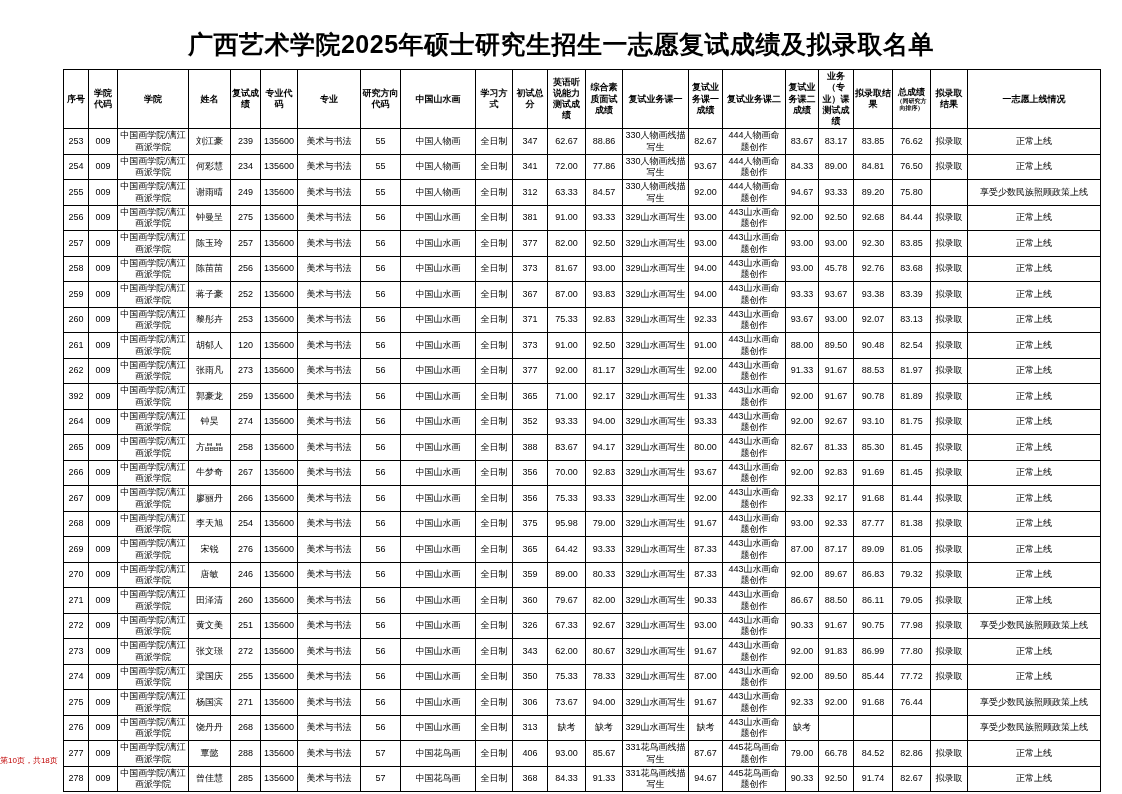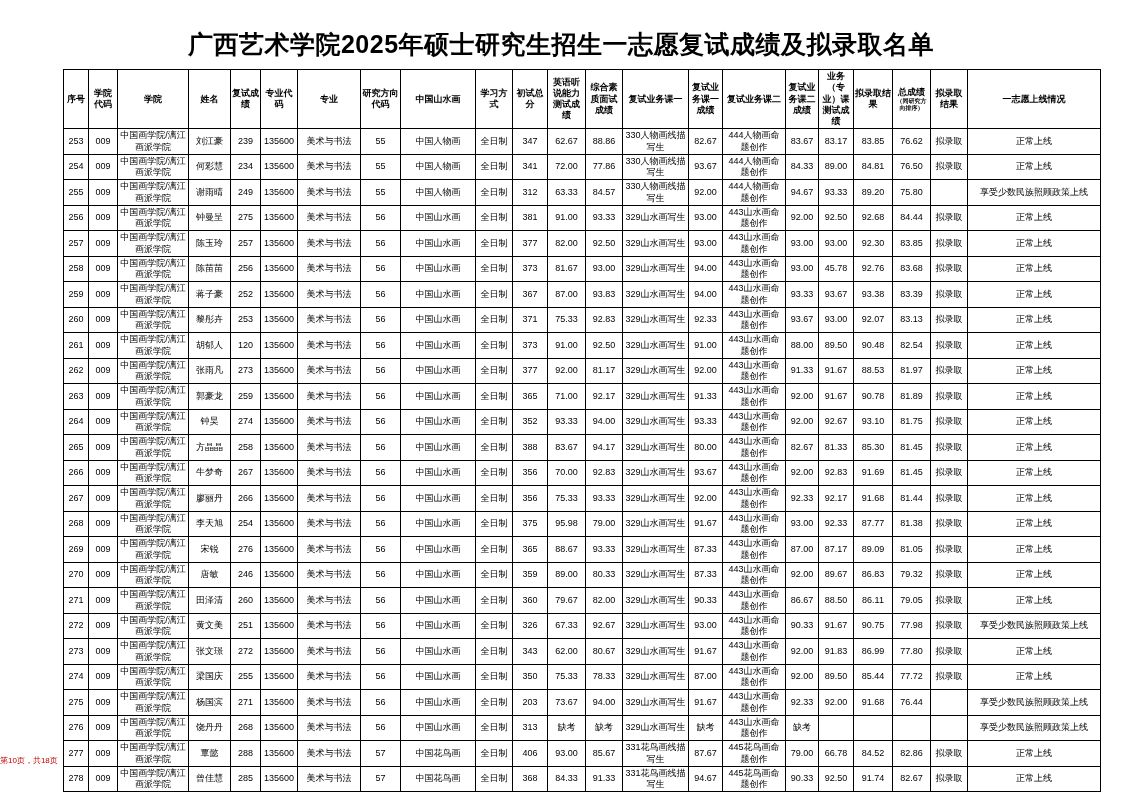--- a/index.html
+++ b/index.html
@@ -346,21 +346,21 @@
           <td>92.00</td>
           <td>443山水画命题创作</td>
           <td>91.33</td>
           <td>91.67</td>
           <td>88.53</td>
           <td>81.97</td>
           <td>拟录取</td>
           <td>正常上线</td>
         </tr>
         <tr>
-          <td>263</td>
+          <td>392</td>
           <td>009</td>
           <td>中国画学院/漓江画派学院</td>
           <td>郭豪龙</td>
           <td>259</td>
           <td>135600</td>
           <td>美术与书法</td>
           <td>56</td>
           <td>中国山水画</td>
           <td>全日制</td>
           <td>365</td>
@@ -501,21 +501,21 @@
           <td>009</td>
           <td>中国画学院/漓江画派学院</td>
           <td>宋锐</td>
           <td>276</td>
           <td>135600</td>
           <td>美术与书法</td>
           <td>56</td>
           <td>中国山水画</td>
           <td>全日制</td>
           <td>365</td>
-          <td>88.67</td>
+          <td>64.42</td>
           <td>93.33</td>
           <td>329山水画写生</td>
           <td>87.33</td>
           <td>443山水画命题创作</td>
           <td>87.00</td>
           <td>87.17</td>
           <td>89.09</td>
           <td>81.05</td>
           <td>拟录取</td>
           <td>正常上线</td>
@@ -644,21 +644,21 @@
           <td>275</td>
           <td>009</td>
           <td>中国画学院/漓江画派学院</td>
           <td>杨国滨</td>
           <td>271</td>
           <td>135600</td>
           <td>美术与书法</td>
           <td>56</td>
           <td>中国山水画</td>
           <td>全日制</td>
-          <td>203</td>
+          <td>306</td>
           <td>73.67</td>
           <td>94.00</td>
           <td>329山水画写生</td>
           <td>91.67</td>
           <td>443山水画命题创作</td>
           <td>92.33</td>
           <td>92.00</td>
           <td>91.68</td>
           <td>76.44</td>
           <td></td>

